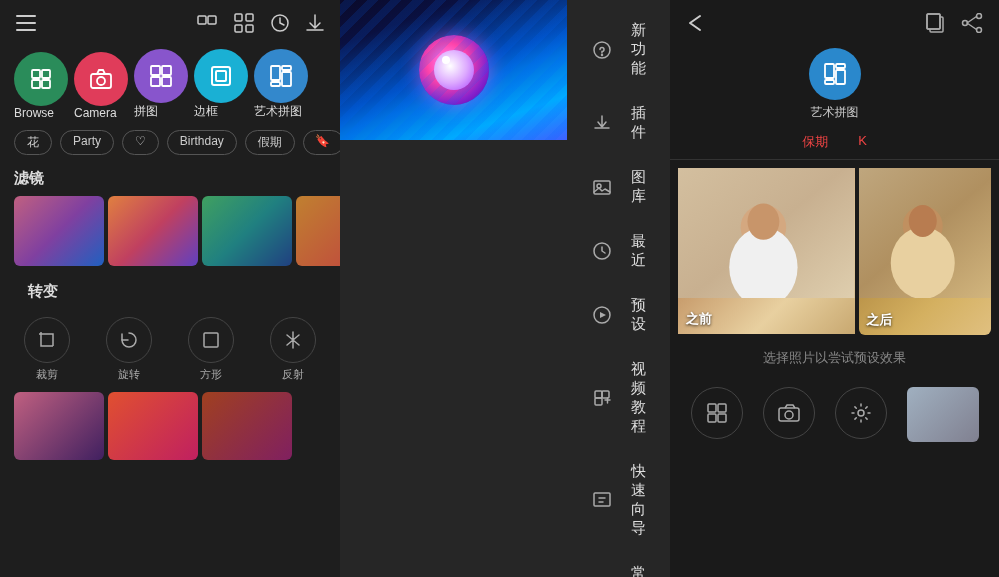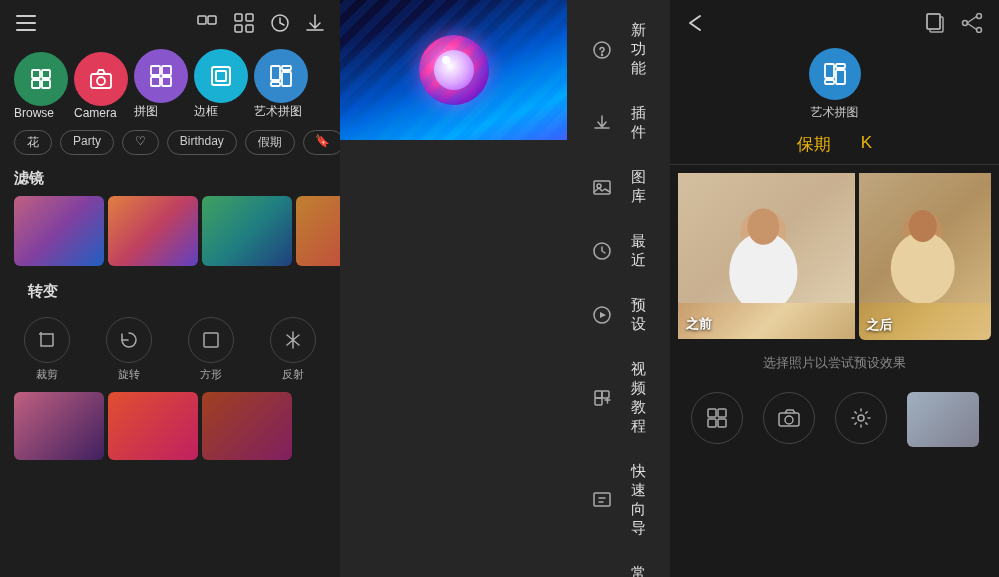--- a/index.html
+++ b/index.html
@@ -302,22 +302,22 @@
 
     .right-tabs {
       display: flex;
       justify-content: center;
       gap: 30px;
       padding: 4px 16px;
       border-bottom: 1px solid #333;
     }
 
     .right-tab {
-      color: #eab308;
-      font-size: 17px;
+      color: #ef4444;
+      font-size: 13px;
       cursor: pointer;
       padding-bottom: 4px;
     }
 
     .photo-comparison {
       display: flex;
       gap: 4px;
       padding: 8px 8px 4px 8px;
     }
 

